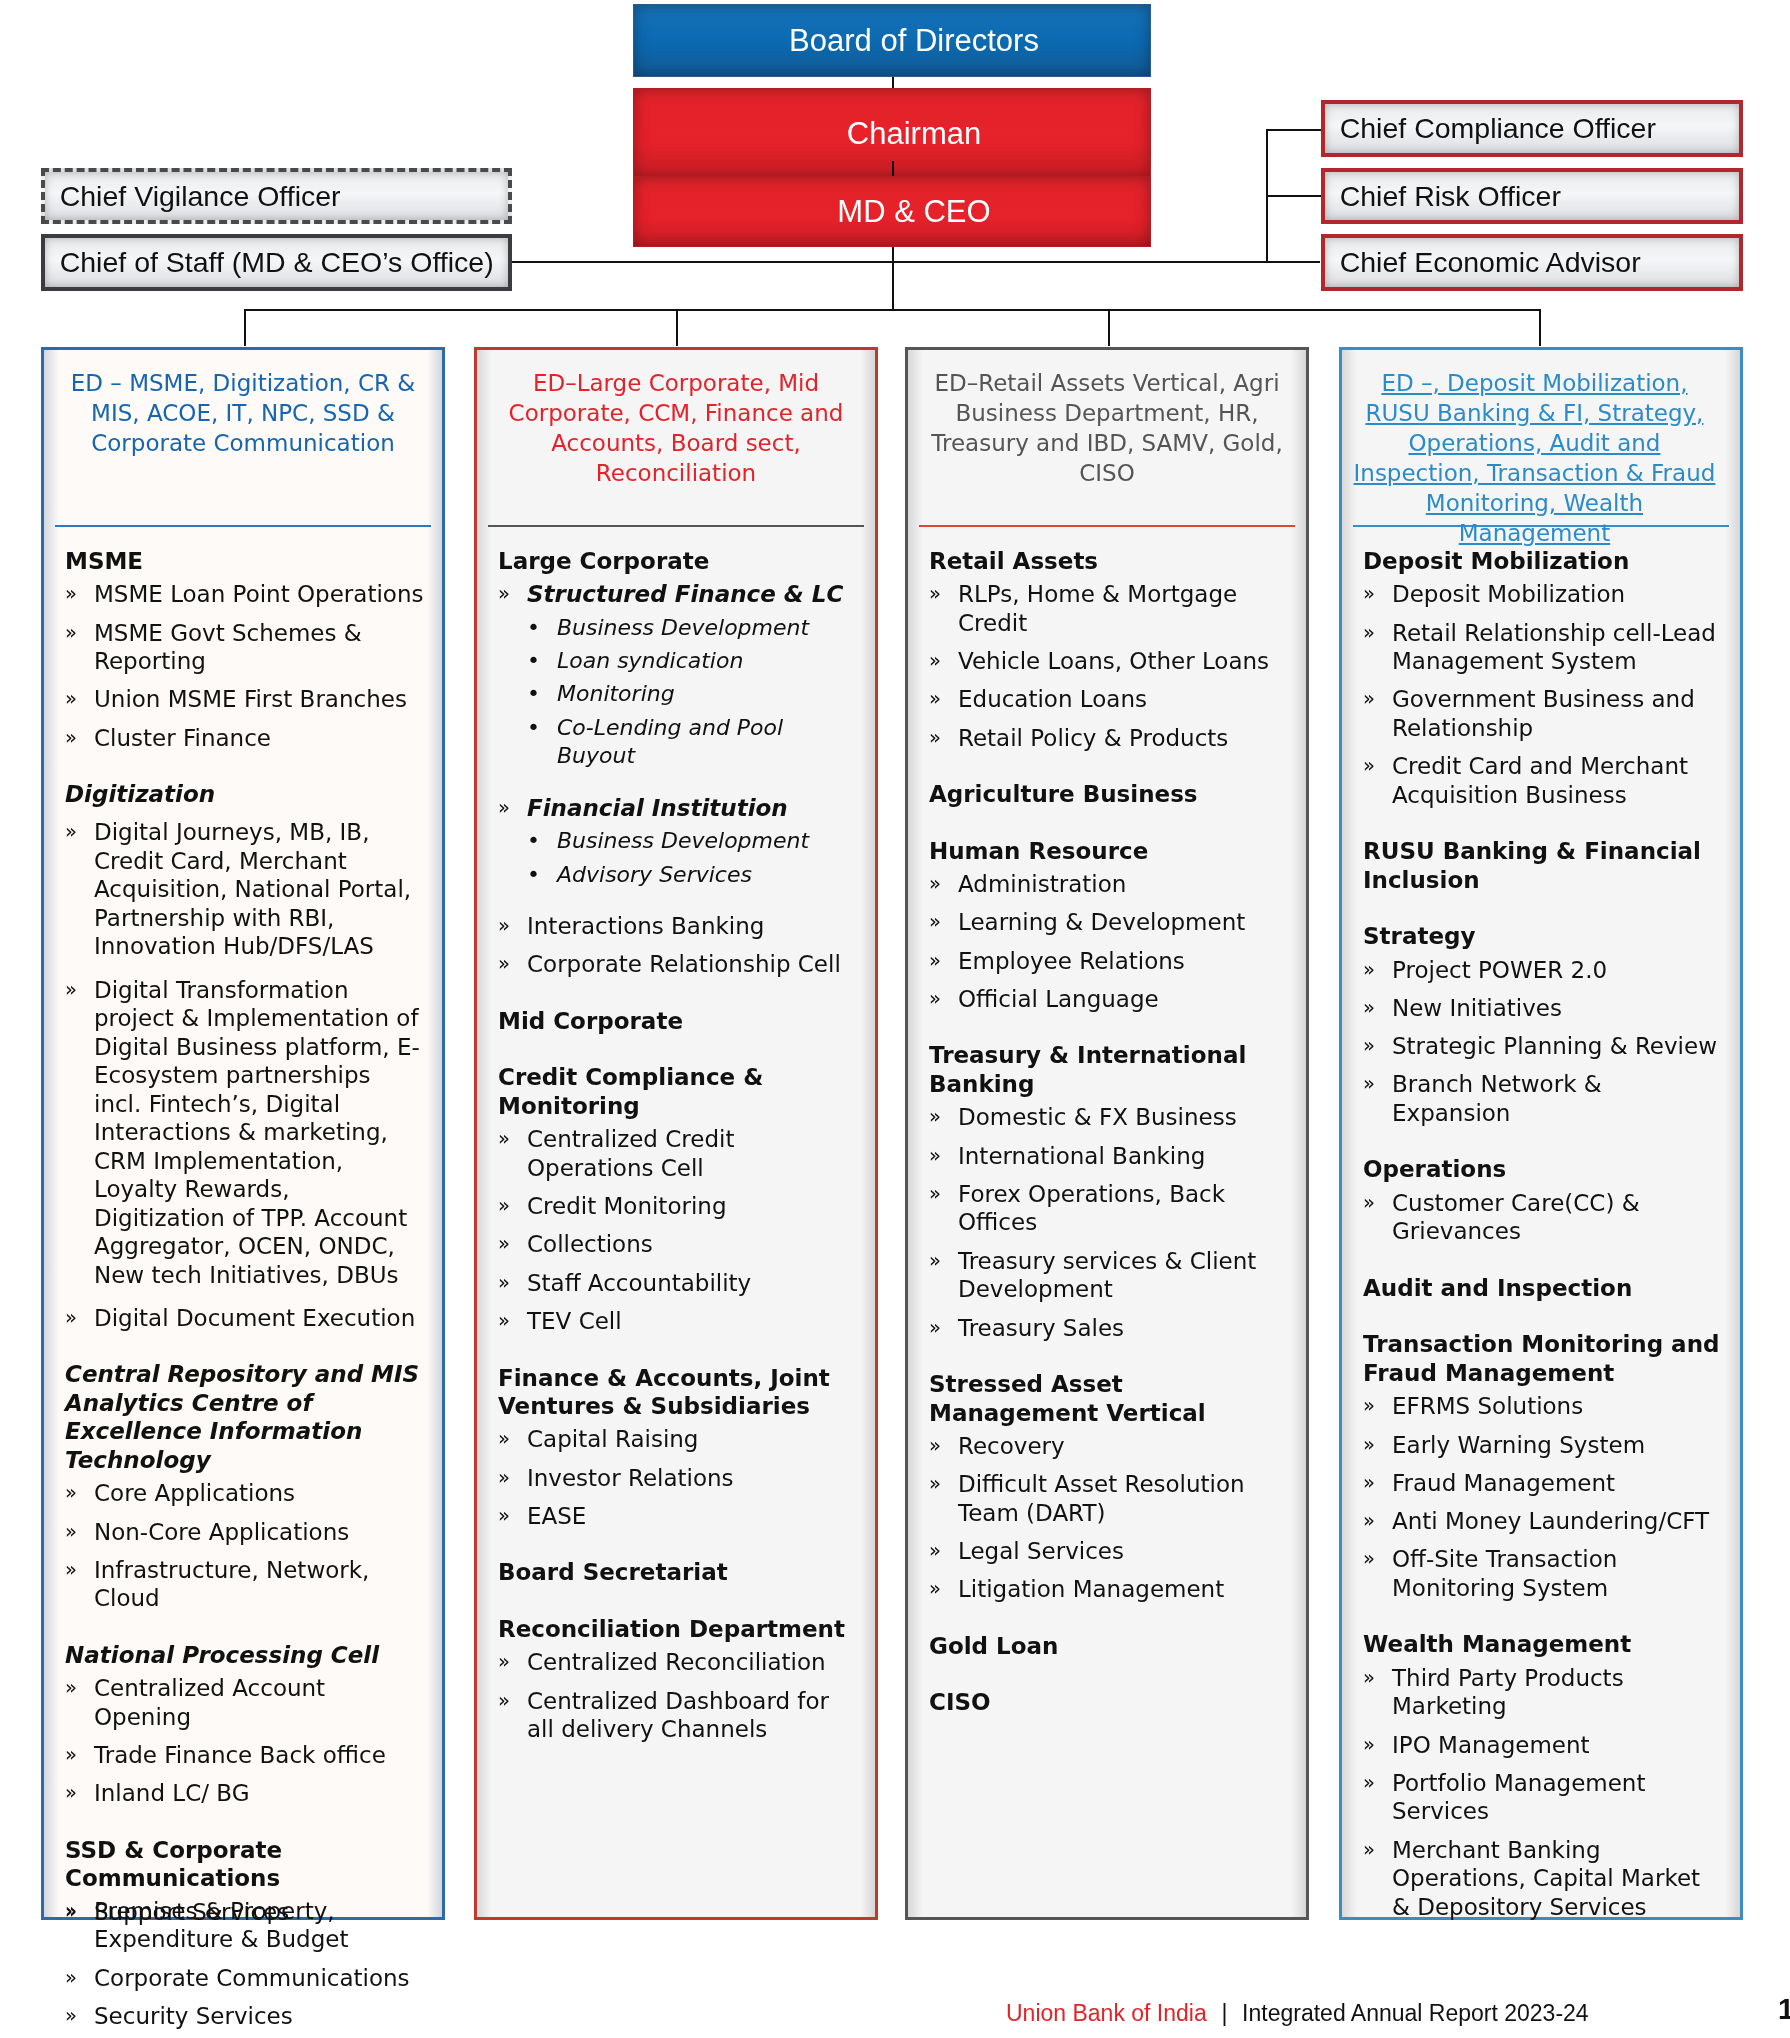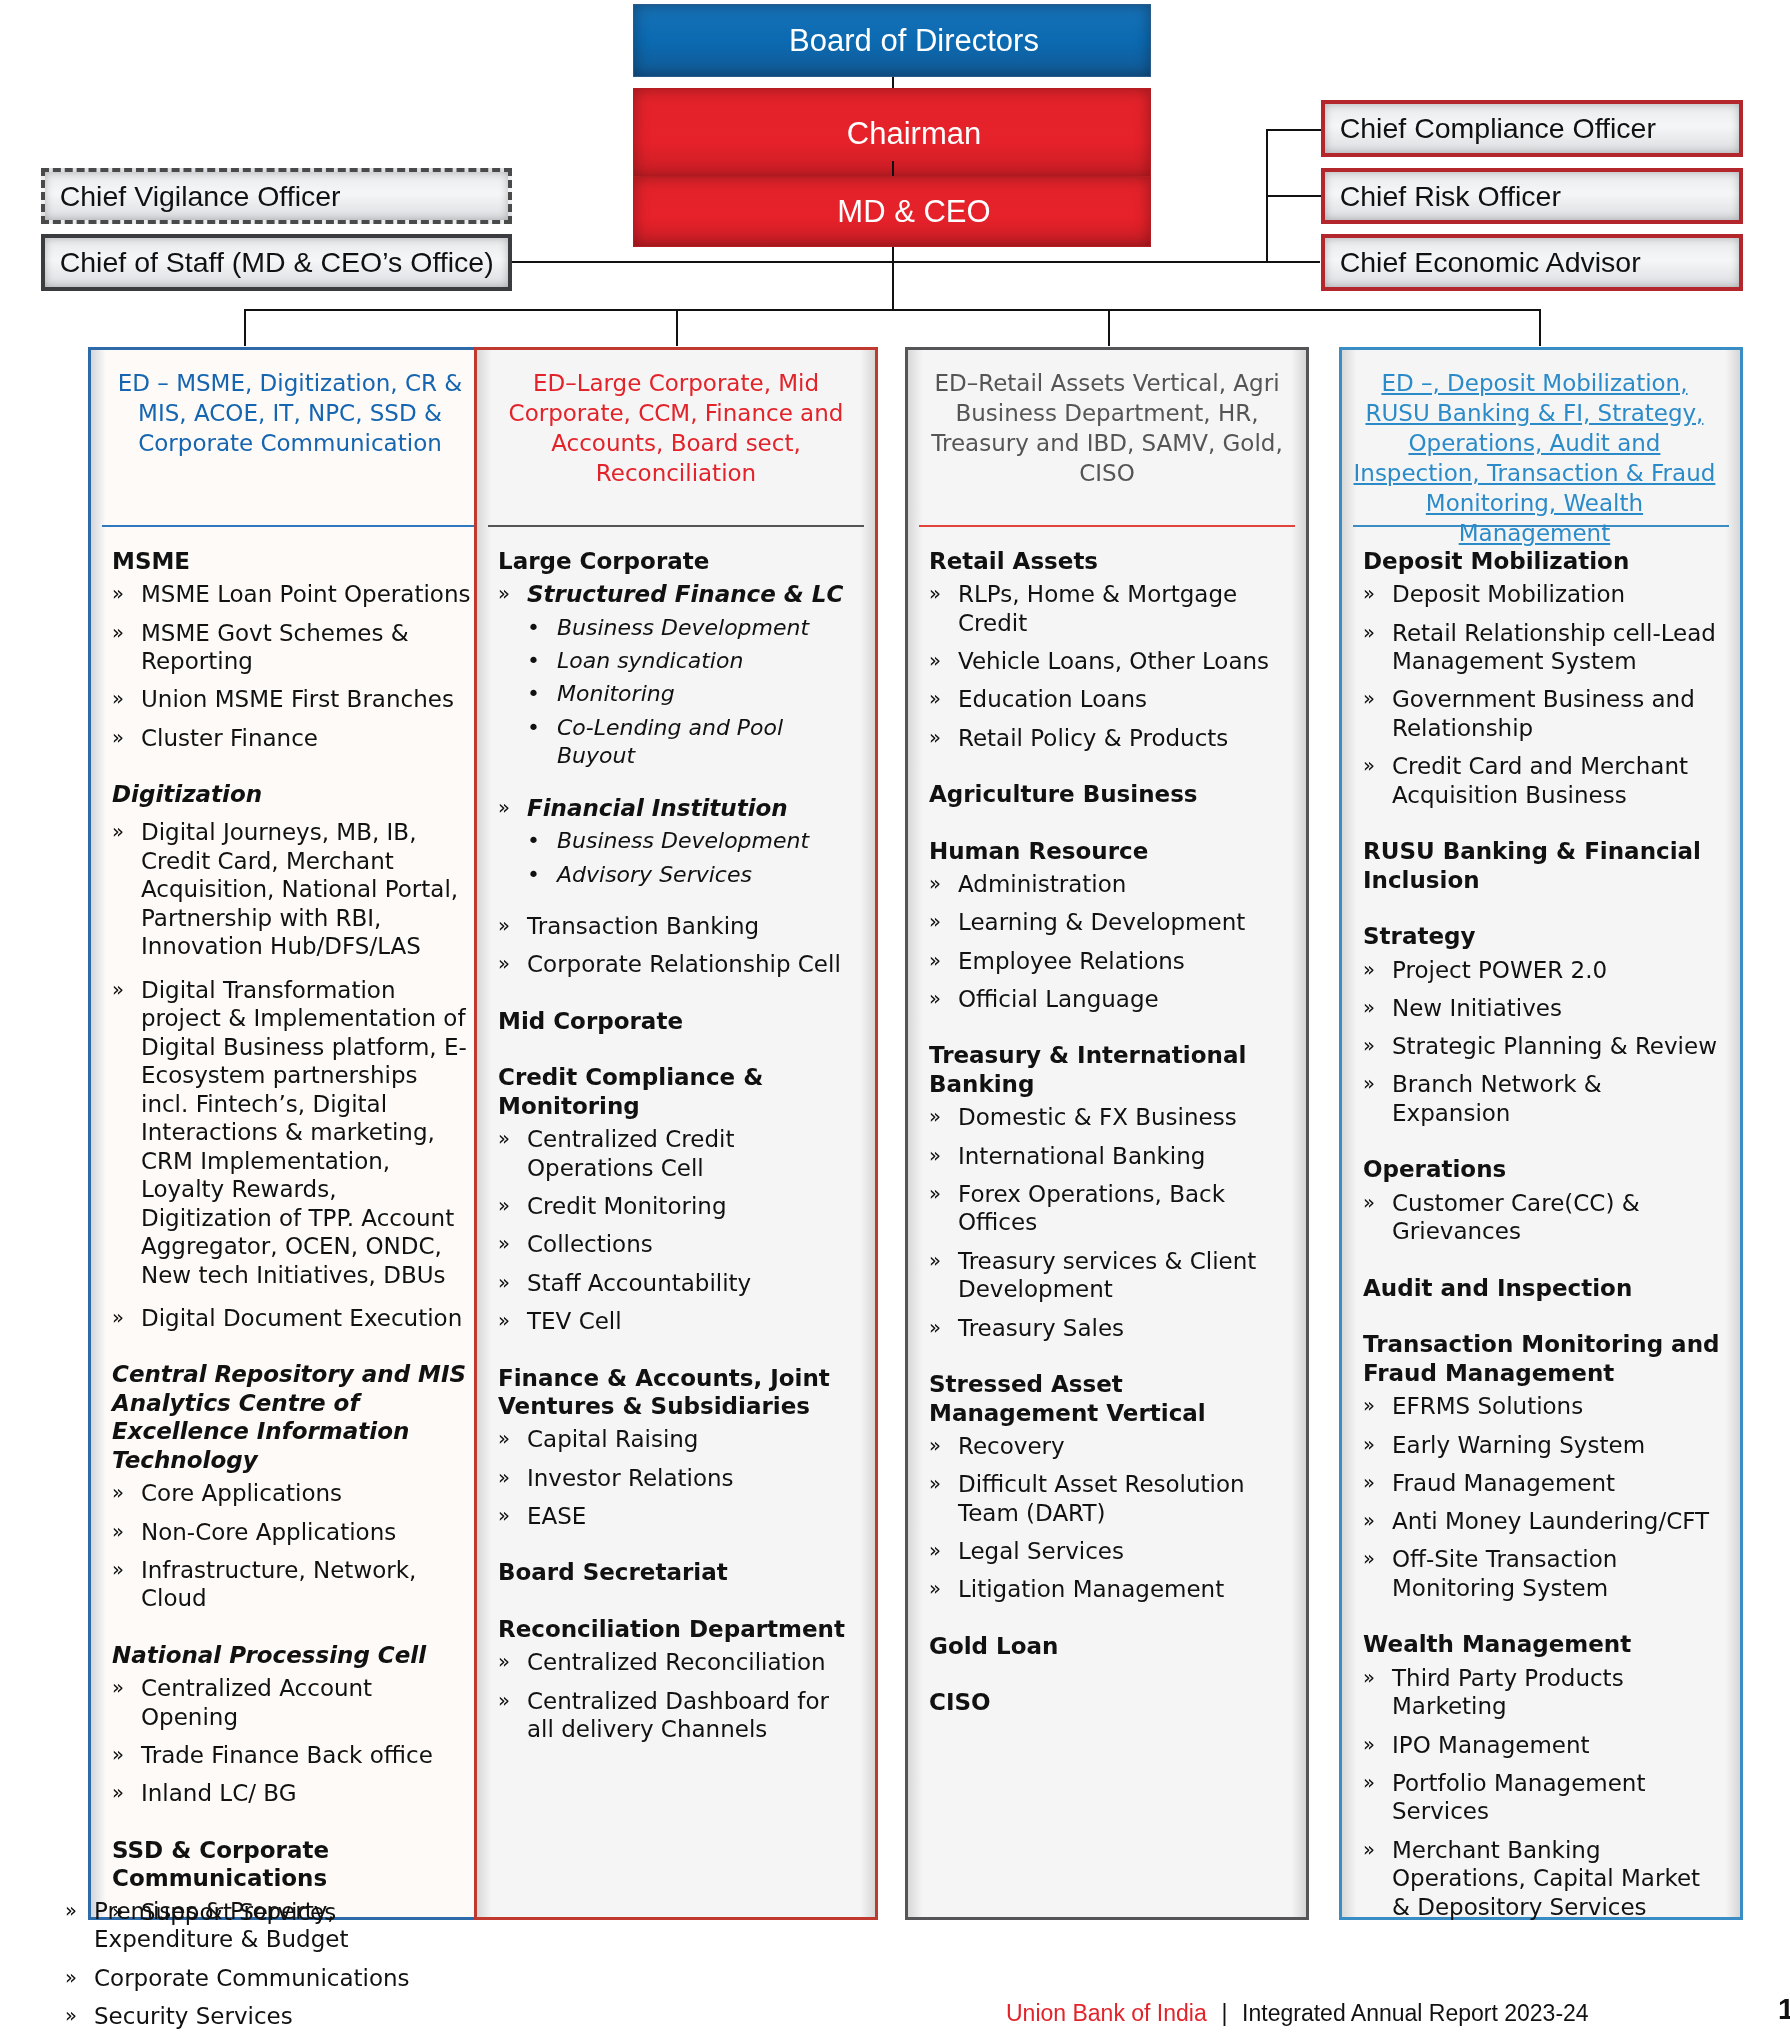--- a/index.html
+++ b/index.html
@@ -75,21 +75,21 @@
 <div class="box side-box side-red" style="left:1321px;top:100px;width:422px;height:57px;">
   <span>Chief Compliance Officer</span>
 </div>
 <div class="box side-box side-red" style="left:1321px;top:168px;width:422px;height:56px;">
   <span>Chief Risk Officer</span>
 </div>
 <div class="box side-box side-red" style="left:1321px;top:234px;width:422px;height:57px;">
   <span>Chief Economic Advisor</span>
 </div>
 
-<div class="col col-1" style="left:41px;margin-left:47px;">
+<div class="col col-1" style="left:41px;">
   <div class="col-head" style="color:#1565b0;">ED – MSME, Digitization, CR &amp; MIS, ACOE, IT, NPC, SSD &amp; Corporate Communication</div>
   <div class="col-sep" style="background:#2f78c0;"></div>
   <div class="col-body">
     <div class="sec">MSME</div>
     <div class="item tight"><span class="mk">»</span><span>MSME Loan Point Operations</span></div>
     <div class="item"><span class="mk">»</span><span>MSME Govt Schemes &amp; Reporting</span></div>
     <div class="item"><span class="mk">»</span><span>Union MSME First Branches</span></div>
     <div class="item"><span class="mk">»</span><span>Cluster Finance</span></div>
 
     <div class="sec it">Digitization</div>
@@ -122,21 +122,21 @@
   <div class="col-body">
     <div class="sec">Large Corporate</div>
     <div class="item it tight"><span class="mk" style="font-style:normal;font-weight:normal;">»</span><span>Structured Finance &amp; LC</span></div>
     <div class="sub"><span class="mk">•</span><span>Business Development</span></div>
     <div class="sub"><span class="mk">•</span><span>Loan syndication</span></div>
     <div class="sub"><span class="mk">•</span><span>Monitoring</span></div>
     <div class="sub"><span class="mk">•</span><span>Co-Lending and Pool Buyout</span></div>
     <div class="item it" style="margin-top:23px;"><span class="mk" style="font-style:normal;font-weight:normal;">»</span><span>Financial Institution</span></div>
     <div class="sub"><span class="mk">•</span><span>Business Development</span></div>
     <div class="sub"><span class="mk">•</span><span>Advisory Services</span></div>
-    <div class="item" style="margin-top:23px;"><span class="mk">»</span><span>Transaction Banking</span></div>
+    <div class="item" style="margin-top:23px;"><span class="mk">»</span><span>Interactions Banking</span></div>
     <div class="item"><span class="mk">»</span><span>Corporate Relationship Cell</span></div>
 
     <div class="sec">Mid Corporate</div>
 
     <div class="sec">Credit Compliance &amp; Monitoring</div>
     <div class="item tight"><span class="mk">»</span><span>Centralized Credit Operations Cell</span></div>
     <div class="item"><span class="mk">»</span><span>Credit Monitoring</span></div>
     <div class="item"><span class="mk">»</span><span>Collections</span></div>
     <div class="item"><span class="mk">»</span><span>Staff Accountability</span></div>
     <div class="item"><span class="mk">»</span><span>TEV Cell</span></div>

